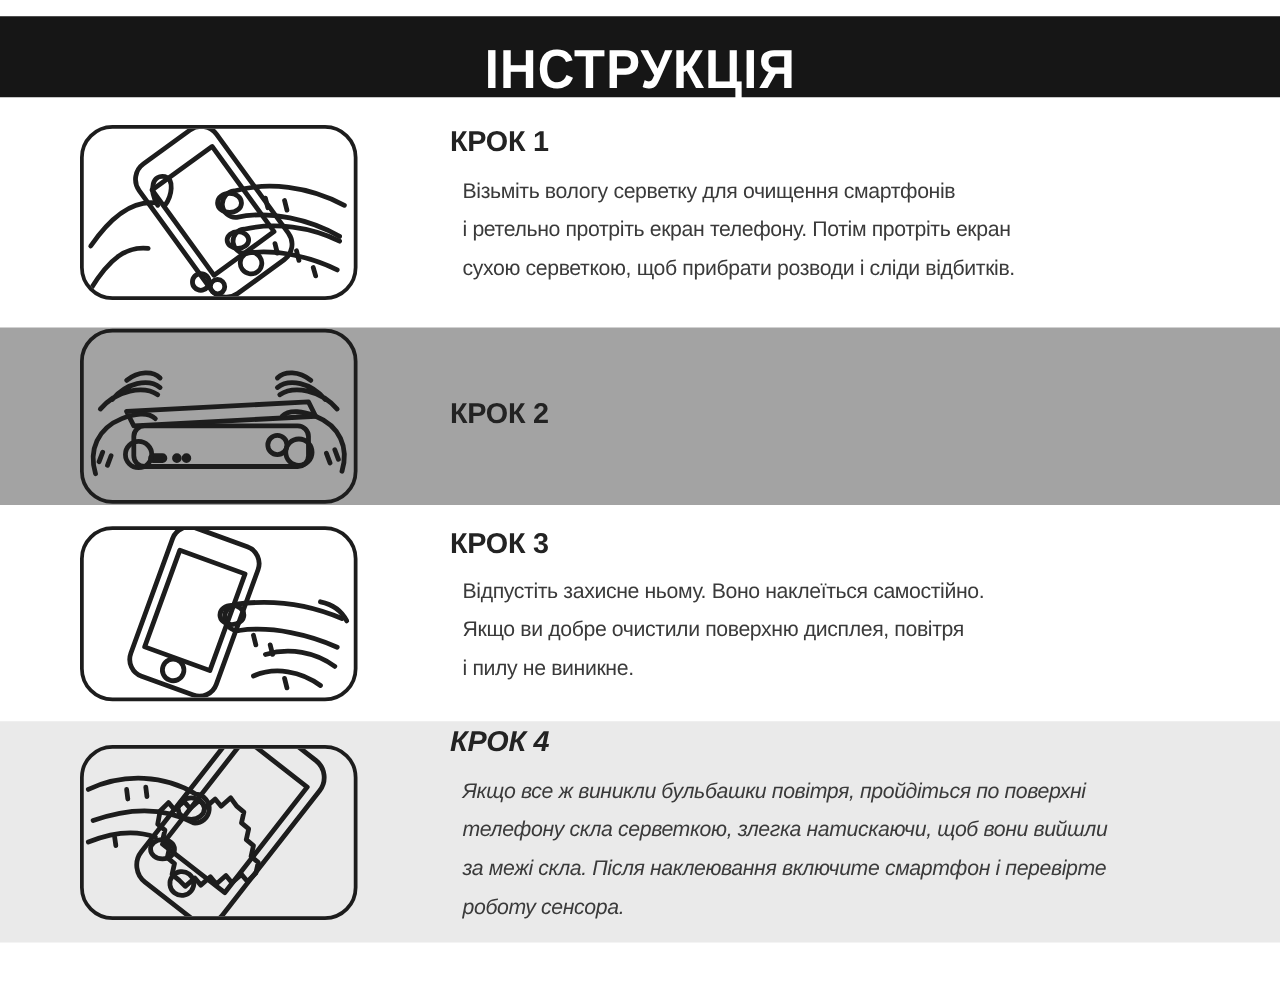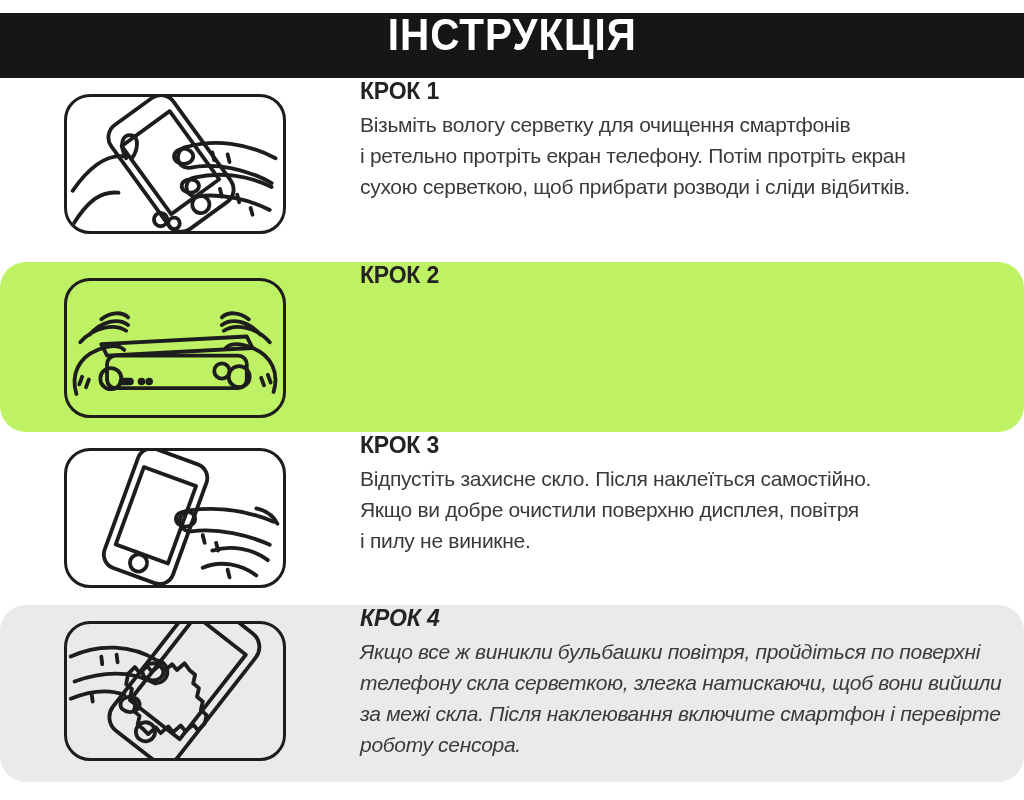--- a/index.html
+++ b/index.html
@@ -6,52 +6,52 @@
   body{
     width:1024px;height:800px;background:#ffffff;overflow:hidden;
     font-family:"Liberation Sans","DejaVu Sans",sans-serif;
     -webkit-font-smoothing:antialiased;
   }
   .page{width:1024px;height:800px;position:relative;}
 
   
   .banner{
     margin-top:13px;height:65px;width:100%;
-    background:#161616;display:flex;align-items:flex-start;justify-content:center;
+    background:#161616;display:flex;align-items:flex-end;justify-content:center;
   }
   .banner h1{
     margin:0;color:#ffffff;font-size:44px;font-weight:700;
     letter-spacing:1px;line-height:1;
     transform:scaleX(.92);transform-origin:center;
   }
 
   
-  .row{display:flex;align-items:flex-start;border-radius:26px;}
+  .row{display:flex;align-items:center;}
   .row-1{height:184px;background:#ffffff;}
-  .row-2{height:170px;background:#bef264;}
+  .row-2{height:142px;background:#a3a3a3;}
   .row-3{height:173px;background:#ffffff;}
   .row-4{height:177px;background:#eaeaea;font-style:italic;}
 
   .illus{
     flex:none;box-sizing:border-box;margin-left:64px;
     width:222px;height:140px;border:3px solid #1d1d1d;border-radius:26px;
     overflow:hidden;background:transparent;display:block;padding:0;
   }
   .illus svg{display:block;width:100%;height:100%;}
   .illus path,.illus rect,.illus circle,.illus ellipse,.illus line{
     fill:none;stroke:#1d1d1d;stroke-width:4;stroke-linecap:round;stroke-linejoin:round;
   }
 
   .step-text{margin-left:34px;width:700px;}
   .step-text h2{
     margin:0 0 5px 0;font-size:23px;font-weight:700;color:#232323;
     letter-spacing:-0.2px;line-height:1.15;
   }
   .step-text p{
-    margin:0;font-size:21px;line-height:31px;color:#3a3a3a;
+    margin:10px;font-size:17px;line-height:31px;color:#3a3a3a;
     letter-spacing:-0.3px;white-space:pre-line;
   }
 </style>
 </head>
 <body>
 
 <div class="page">
 
   <header class="banner">
     <h1>ІНСТРУКЦІЯ</h1>
@@ -119,21 +119,21 @@
         </g>
         <path d="M214,74 C186,62 156,58 126,62 A11 11 0 0 0 128,84 C156,80 188,88 210,98"></path>
         <ellipse cx="122" cy="71" rx="10" ry="8"></ellipse>
         <path d="M196,60 C206,62 214,68 218,76"></path>
         <path d="M150,104 C170,98 192,102 208,114 M140,122 C158,114 180,118 196,130"></path>
         <path d="M140,88 l2,8 M154,96 l2,8 M166,124 l2,8"></path>
       </svg>
     </figure>
     <div class="step-text">
       <h2>КРОК 3</h2>
-      <p>Відпустіть захисне скло. Після наклеїться самостійно.
+      <p>Відпустіть захисне ньому. Воно наклеїться самостійно.
 Якщо ви добре очистили поверхню дисплея, повітря
 і пилу не виникне.</p>
     </div>
   </section>
 
   <section class="row row-4">
     <figure class="illus">
       <svg viewBox="0 0 222 140" aria-hidden="true">
         <g transform="rotate(38 120 60)">
           <rect x="78" y="-24" width="86" height="168" rx="18"></rect>

